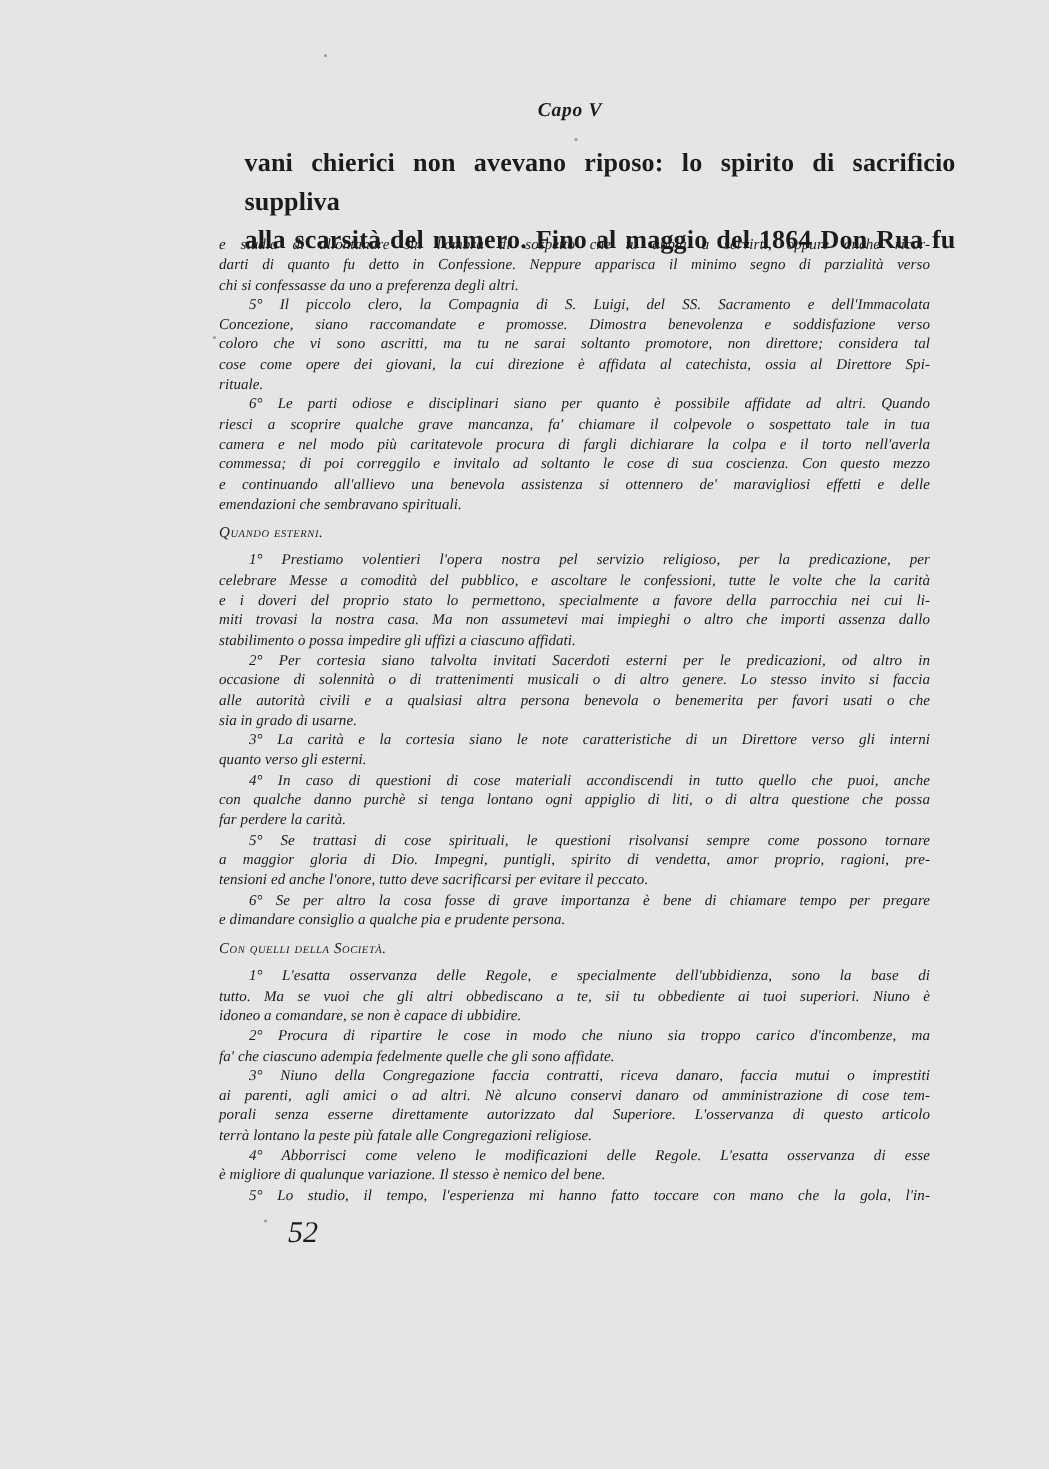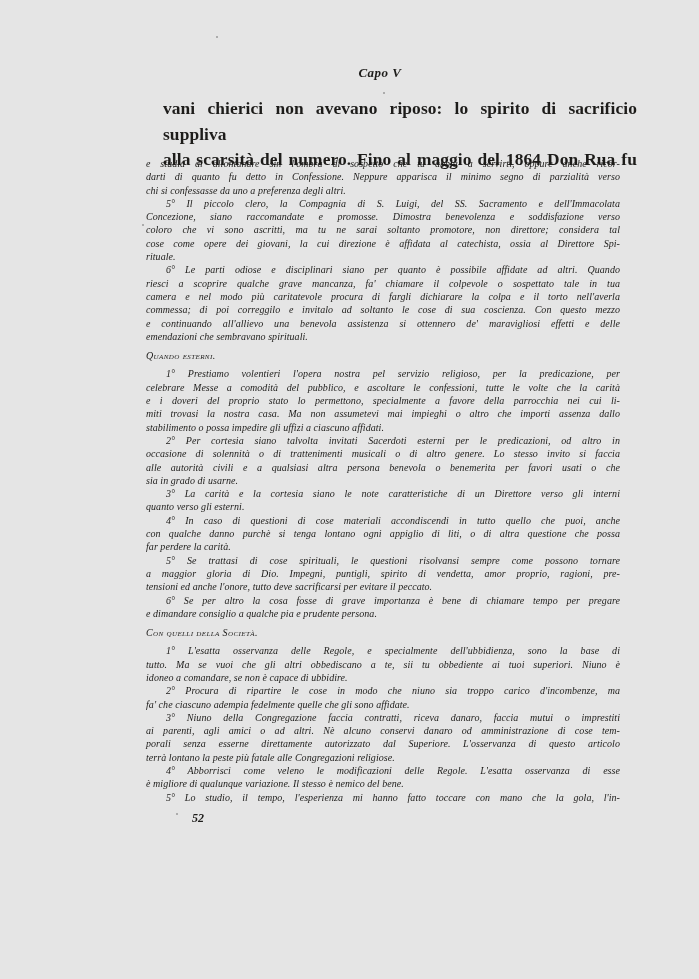--- a/index.html
+++ b/index.html
@@ -41,23 +41,23 @@
   .bline.endline{text-align-last:left;}
   .bline.indent{text-indent:20px;}
   .section-heading{
     font-variant:small-caps;
     letter-spacing:0.4px;
     margin:5.5px 0;
   }
   .page-number{
     position:absolute;
     top:811px;left:192px;
-    font-size:12px;
+    font-size:20px;
     font-style:italic;
-    font-weight:700;
+    font-weight:400;
   }
   .speck{
     position:absolute;width:2px;height:2px;border-radius:50%;
     background:#6f6f6f;opacity:0.65;
   }
 </style>
 </head>
 <body>
 
 <div class="page">

